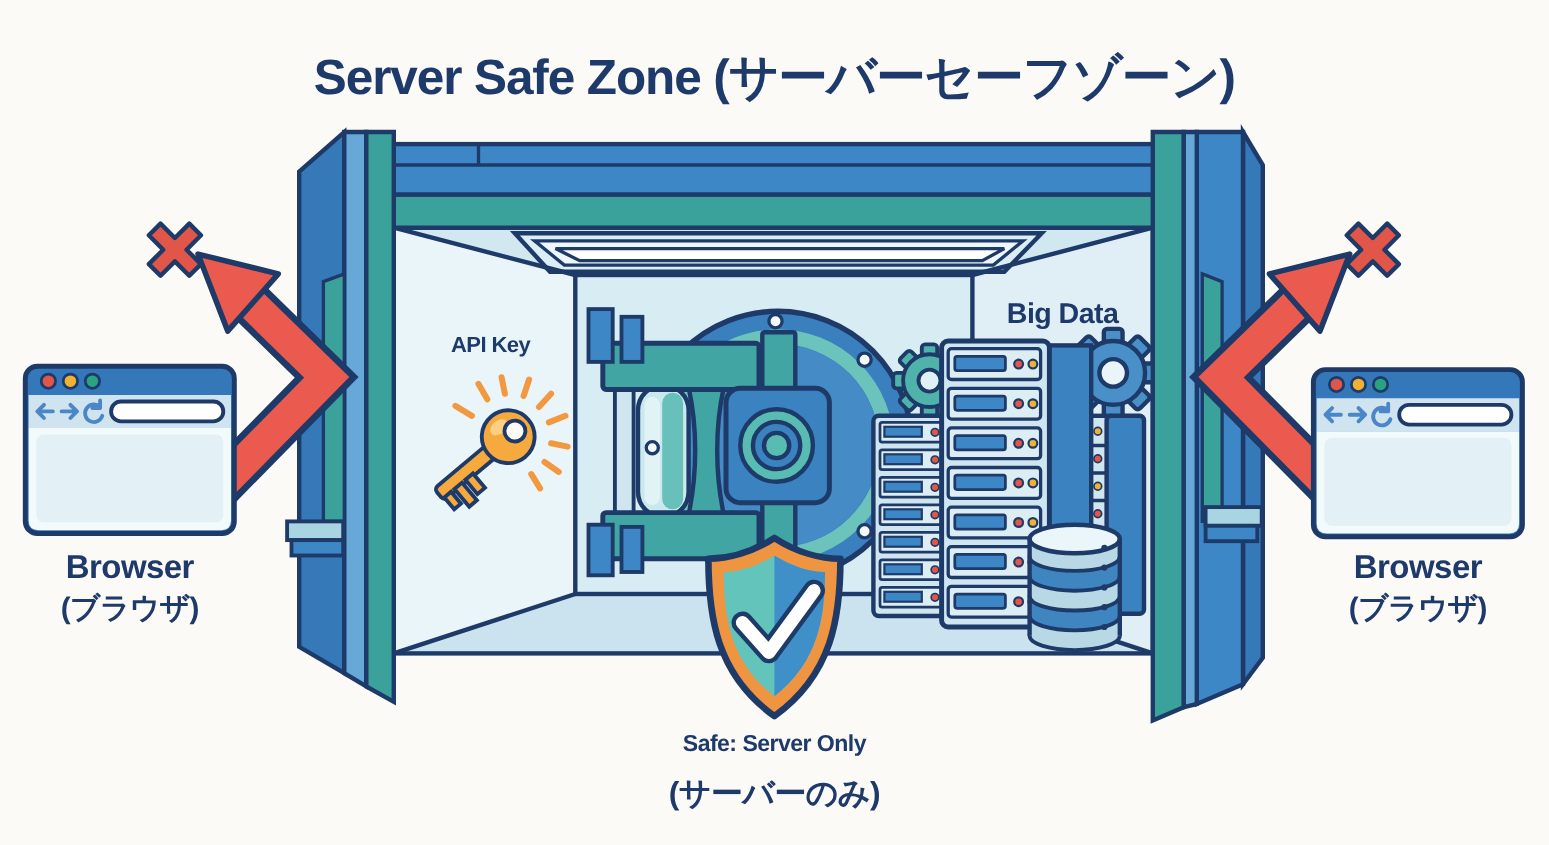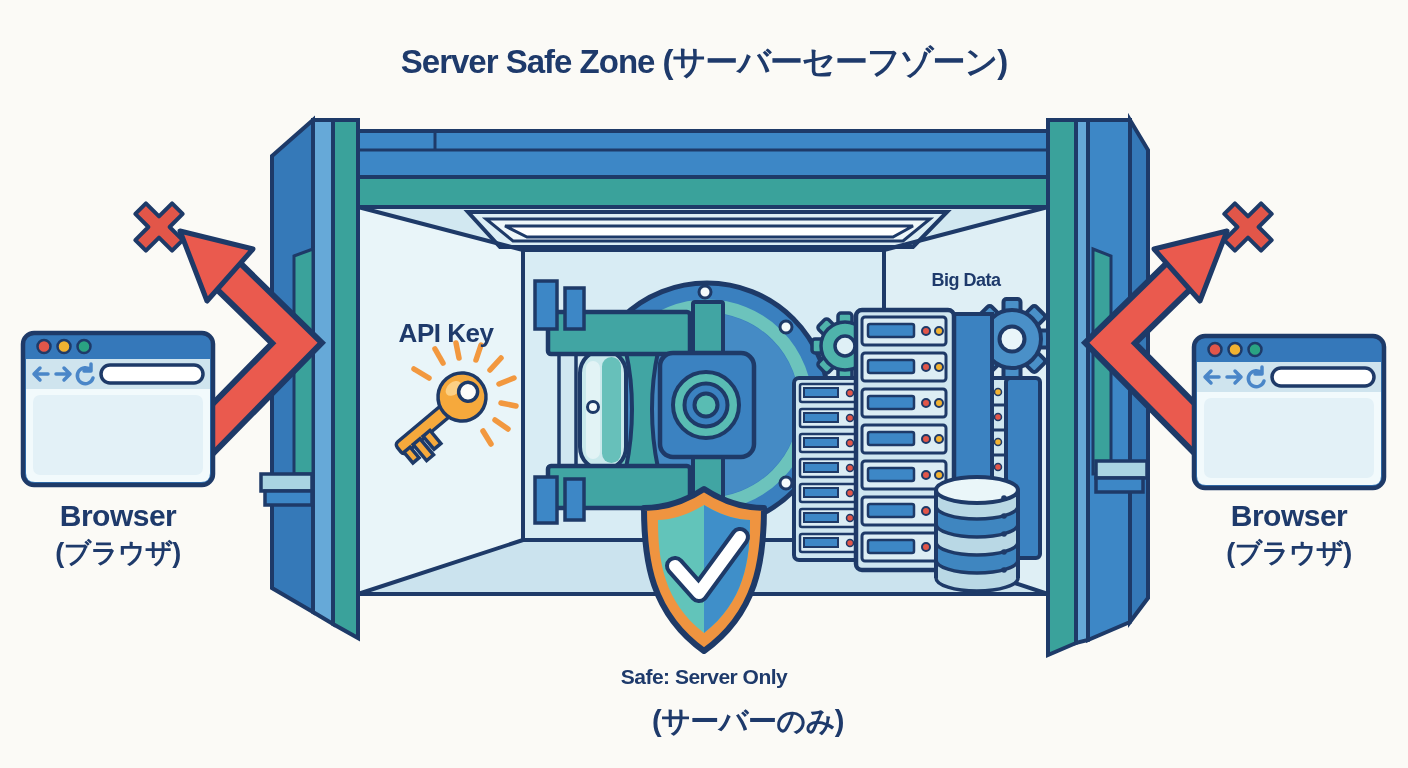--- a/index.html
+++ b/index.html
@@ -6,29 +6,29 @@
   body{
     width:1408px;height:768px;position:relative;overflow:hidden;
     background:#fbfaf6;
     font-family:"Liberation Sans","DejaVu Sans",sans-serif;
   }
   #scene{position:absolute;left:0;top:0;display:block;}
   .t{
     position:absolute;font-weight:700;color:#1e3a6b;white-space:nowrap;
     transform:translateX(-50%);text-align:center;letter-spacing:-0.5px;
   }
-  .title{top:40px;left:704px;font-size:33px;letter-spacing:-1px;}
-  .api{top:318px;left:446px;font-size:26px;}
-  .big{top:270px;left:966px;font-size:18px;}
+  .title{top:40px;left:704px;font-size:45px;letter-spacing:-1px;}
+  .api{top:303px;left:446px;font-size:20px;}
+  .big{top:270px;left:966px;font-size:26px;}
   .bl1{top:499px;left:118px;font-size:30px;}
   .bl2{top:535px;left:118px;font-size:27px;}
   .br1{top:499px;left:1289px;font-size:30px;}
   .br2{top:535px;left:1289px;font-size:27px;}
   .cap1{top:665px;left:704px;font-size:21px;}
-  .cap2{top:702px;left:704px;font-size:29px;margin-left:44px;}
+  .cap2{top:702px;left:704px;font-size:29px;}
 </style>
 </head>
 <body>
 
 <svg id="scene" width="1408" height="768" viewBox="0 0 1408 768">
   <defs>
     <clipPath id="shieldRight">
         <rect x="704" y="480" width="90" height="200"></rect>
       </clipPath>
     <g id="bwin">

